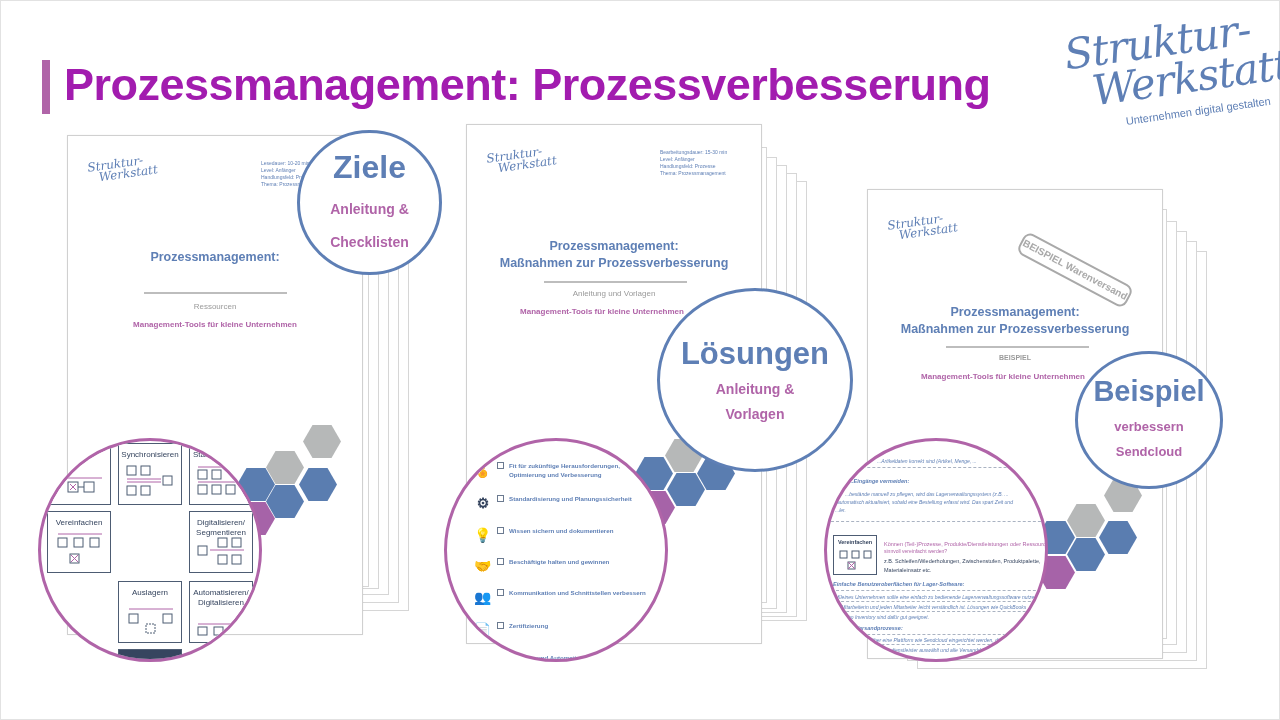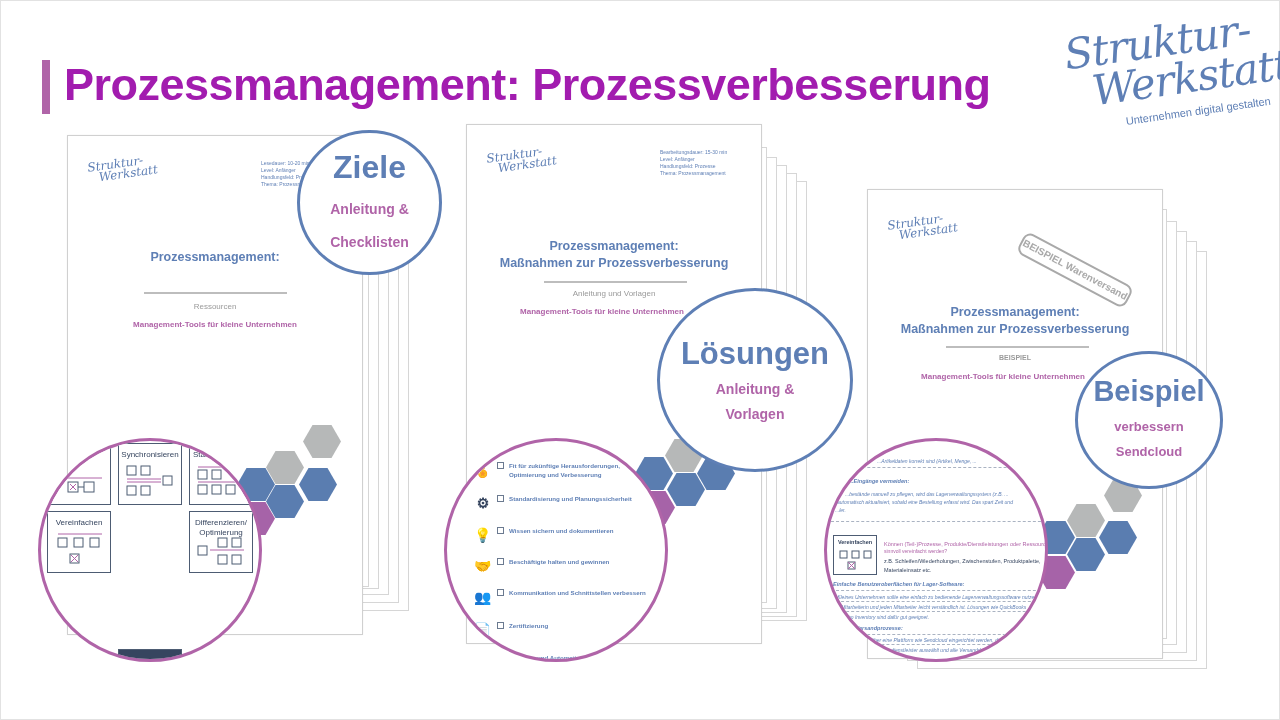--- a/index.html
+++ b/index.html
@@ -146,31 +146,49 @@
             <line x1="4" y1="2" x2="48" y2="2" stroke="#b064a8"></line>
             <rect x="4" y="6" width="9" height="9" fill="none" stroke="#4d5c73"></rect>
             <rect x="20" y="6" width="9" height="9" fill="none" stroke="#4d5c73"></rect>
             <rect x="36" y="6" width="9" height="9" fill="none" stroke="#4d5c73"></rect>
             <rect x="16" y="22" width="9" height="9" fill="none" stroke="#4d5c73"></rect>
             <line x1="17" y1="23" x2="24" y2="30" stroke="#b064a8"></line>
             <line x1="24" y1="23" x2="17" y2="30" stroke="#b064a8"></line>
           </svg>
       </div>
       <div class="tile" style="left:148px;top:70px;">
-        <span class="tlabel">Differenzieren/ Optimierung</span>
+        <span class="tlabel">Digitalisieren/ Segmentieren</span>
         <svg width="52" height="30">
             <rect x="2" y="10" width="9" height="9" fill="none" stroke="#4d5c73"></rect>
             <rect x="22" y="2" width="9" height="9" fill="none" stroke="#4d5c73"></rect>
             <rect x="36" y="2" width="9" height="9" fill="none" stroke="#4d5c73"></rect>
             <rect x="22" y="19" width="9" height="9" fill="none" stroke="#4d5c73"></rect>
             <rect x="36" y="19" width="9" height="9" fill="none" stroke="#4d5c73"></rect>
             <line x1="14" y1="14" x2="48" y2="14" stroke="#b064a8"></line>
           </svg>
       </div>
 
+      <div class="tile" style="left:77px;top:140px;">
+        <span class="tlabel">Auslagern</span>
+        <svg width="52" height="30">
+            <line x1="4" y1="3" x2="48" y2="3" stroke="#b064a8"></line>
+            <rect x="4" y="8" width="9" height="9" fill="none" stroke="#4d5c73"></rect>
+            <rect x="38" y="8" width="9" height="9" fill="none" stroke="#4d5c73"></rect>
+            <rect x="21" y="18" width="9" height="9" fill="none" stroke="#4d5c73" stroke-dasharray="2,1"></rect>
+          </svg>
+      </div>
+      <div class="tile" style="left:148px;top:140px;">
+        <span class="tlabel">Automatisieren/ Digitalisieren</span>
+        <svg width="52" height="14">
+            <line x1="2" y1="2" x2="50" y2="2" stroke="#b064a8"></line>
+            <rect x="2" y="5" width="9" height="8" fill="none" stroke="#4d5c73"></rect>
+            <rect x="18" y="5" width="9" height="8" fill="none" stroke="#4d5c73"></rect>
+            <rect x="34" y="5" width="9" height="8" fill="none" stroke="#4d5c73"></rect>
+          </svg>
+      </div>
       <div class="tile dark" style="left:77px;top:208px;height:20px;"></div>
     </div>
   </div>
 
   <div class="label-circle" style="left:296px;top:129px;width:145px;height:145px;gap:8px;">
     <div class="big" style="font-size:32px;margin-bottom:6px;">Ziele</div>
     <div class="small">Anleitung &amp;</div>
     <div class="small">Checklisten</div>
   </div>
 

